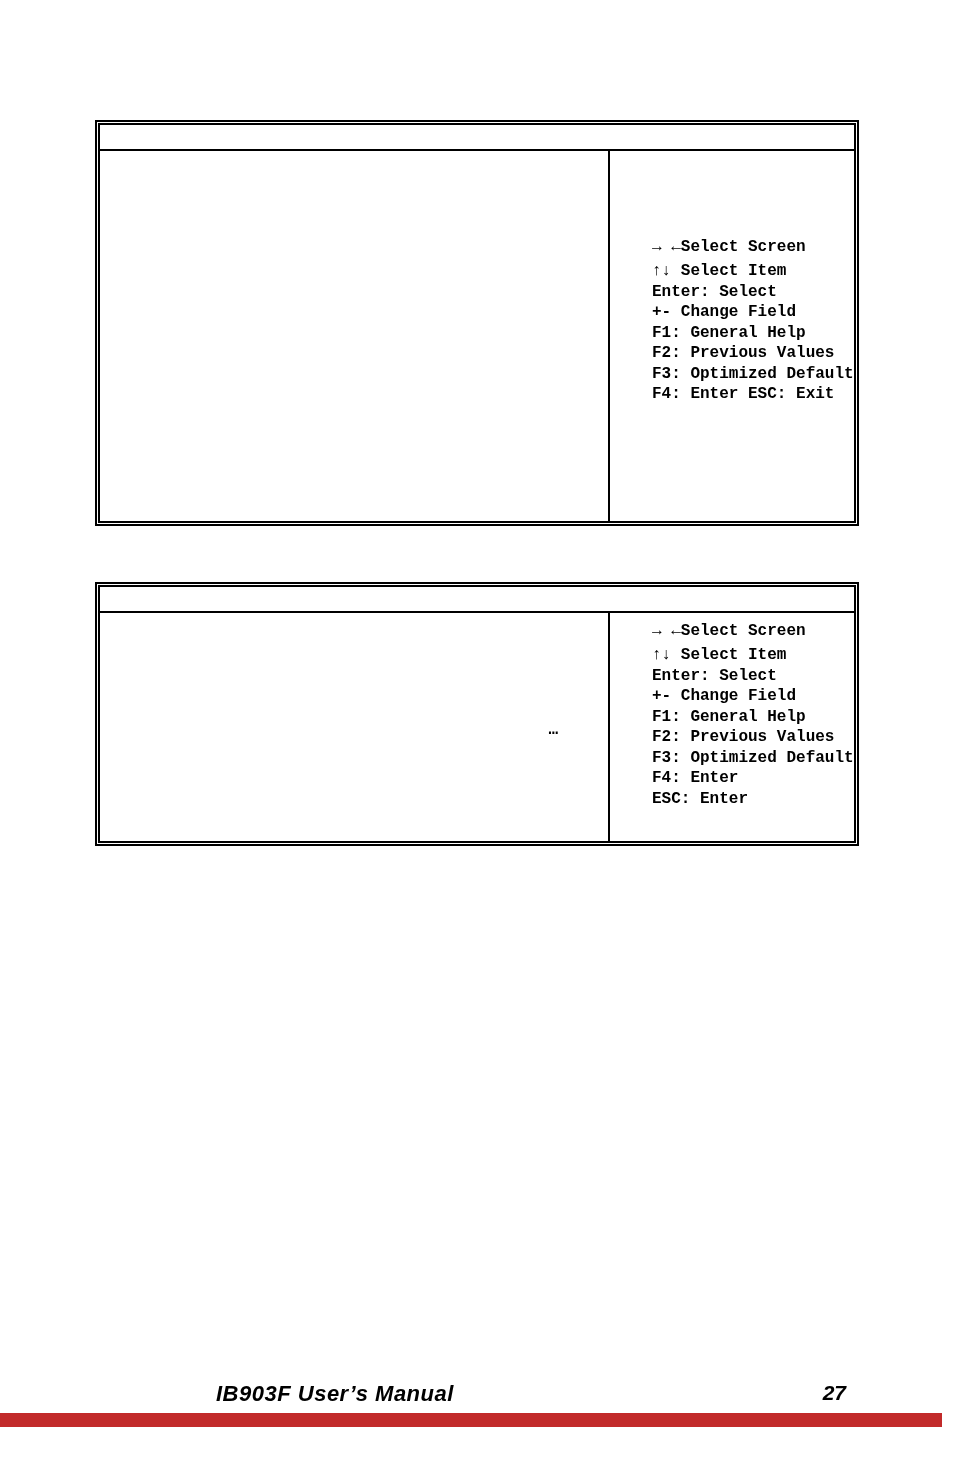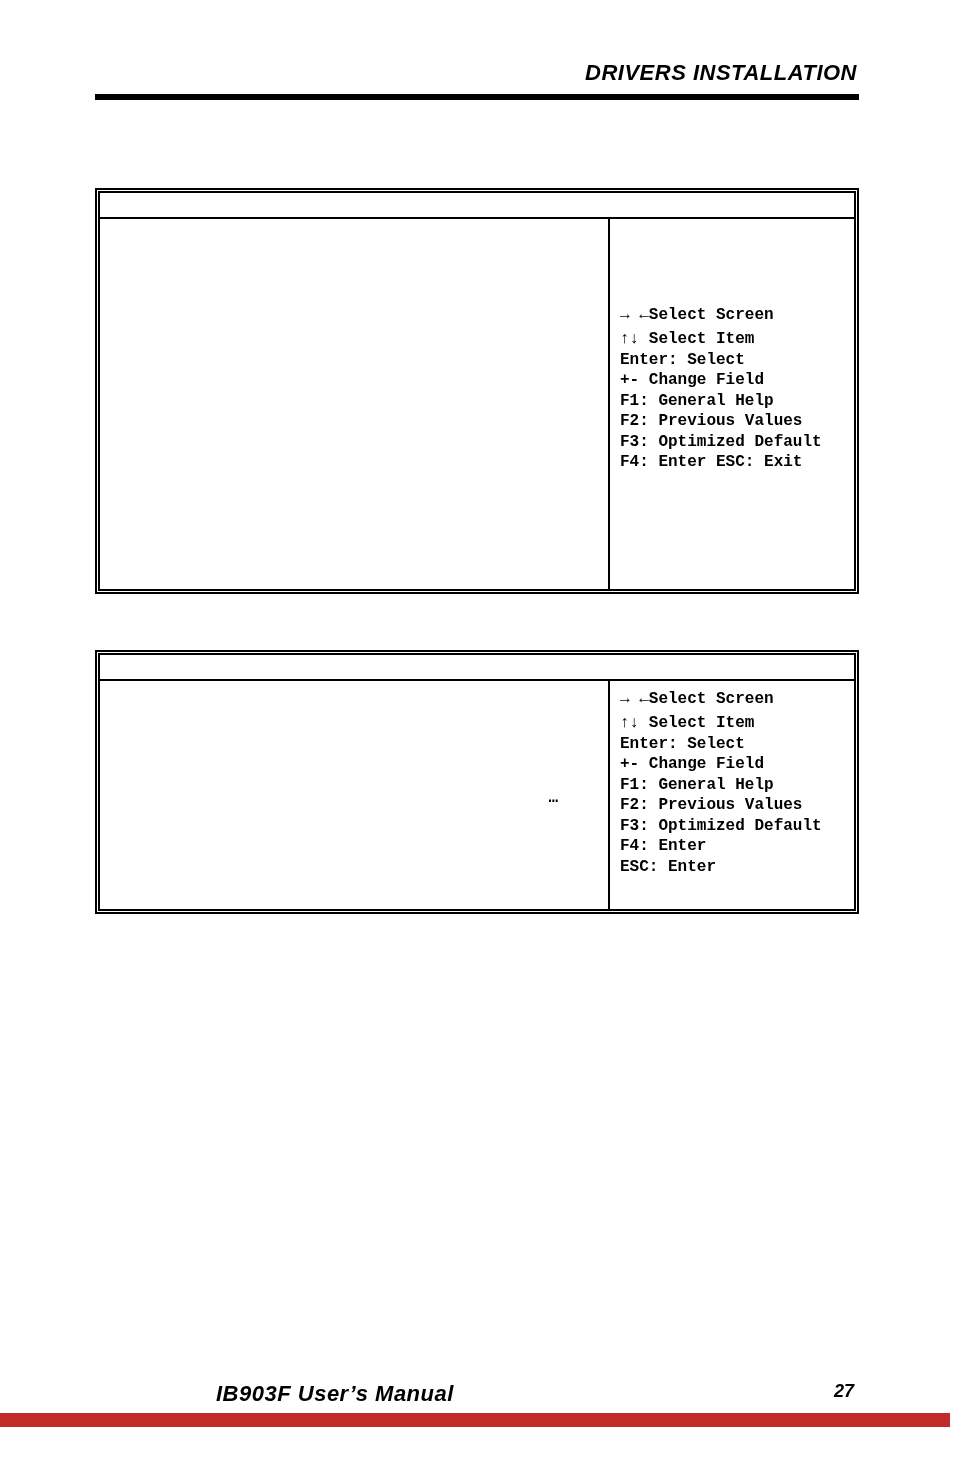--- a/index.html
+++ b/index.html
@@ -55,37 +55,37 @@
   }
   .left-pane { flex: 1; }
   .right-pane {
     width: 246px;
     border-left: 2px solid #000;
     padding: 10px 8px 10px 10px;
     line-height: 1.28;
   }
   .left-pane.tall { height: 370px; }
   .right-pane .spacer-top { height: 76px; }
-  .help-line { white-space: nowrap; }
+  .help-line { white-space: nowrap; margin-left: 32px; }
   .gap-sm { height: 4px; }
 
   .second .box-body { }
   .second .left-pane { position: relative; height: 228px; }
   .second .right-pane { padding-top: 8px; padding-bottom: 8px; }
   .ellipsis {
     position: absolute;
     right: 48px;
     top: 108px;
     font-size: 16px;
     letter-spacing: 2px;
   }
 
   .footer {
     position: absolute;
-    left: 0; right: 4px;
+    left: 0; right: 12px;
     bottom: 48px;
     height: 46px;
   }
   .footer-red {
     position: absolute;
     left: 0; right: 0; bottom: 0;
     height: 14px;
     background: #c22a2a;
   }
   .footer-text {
@@ -100,31 +100,27 @@
   .manual-title {
     font-weight: 900;
     font-style: italic;
     font-size: 22px;
     letter-spacing: 0.5px;
     margin-left: 120px;
   }
   .page-num {
     font-weight: 900;
     font-style: italic;
-    font-size: 18px;
+    font-size: 21px;
   }
 </style>
 </head>
 <body>
 
 <div class="page">
-  <div class="header-area">
-    <div class="header-title">DRIVERS INSTALLATION</div>
-    <hr class="thick-rule">
-  </div>
 
   <div class="bios-box">
     <div class="box-header"></div>
     <div class="box-body">
       <div class="left-pane tall"></div>
       <div class="right-pane">
         <div class="spacer-top"></div>
         <div class="help-line">→ ←Select Screen</div>
         <div class="gap-sm"></div>
         <div class="help-line">↑↓ Select Item</div>

